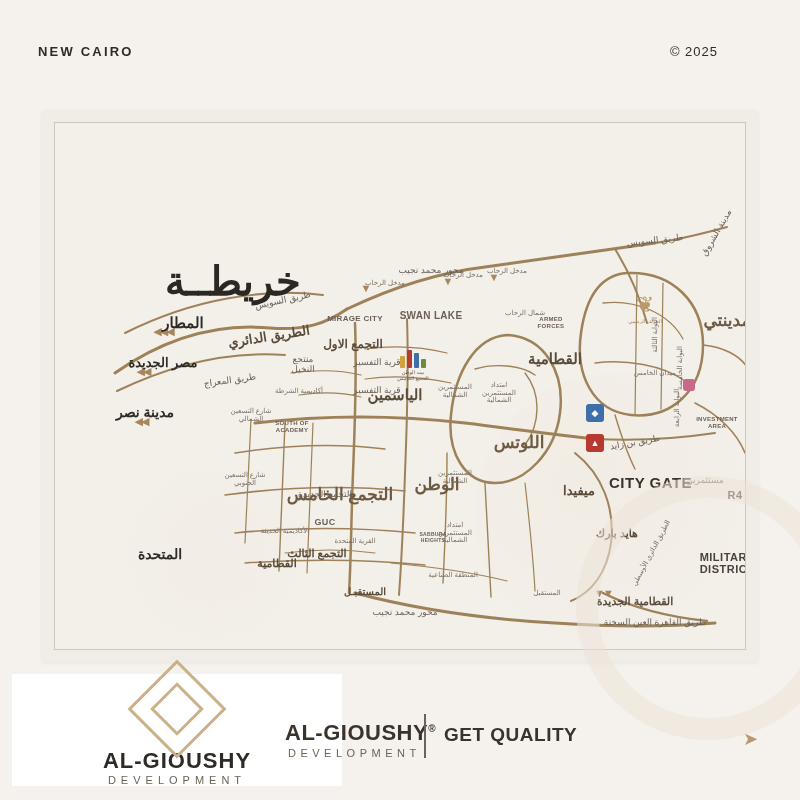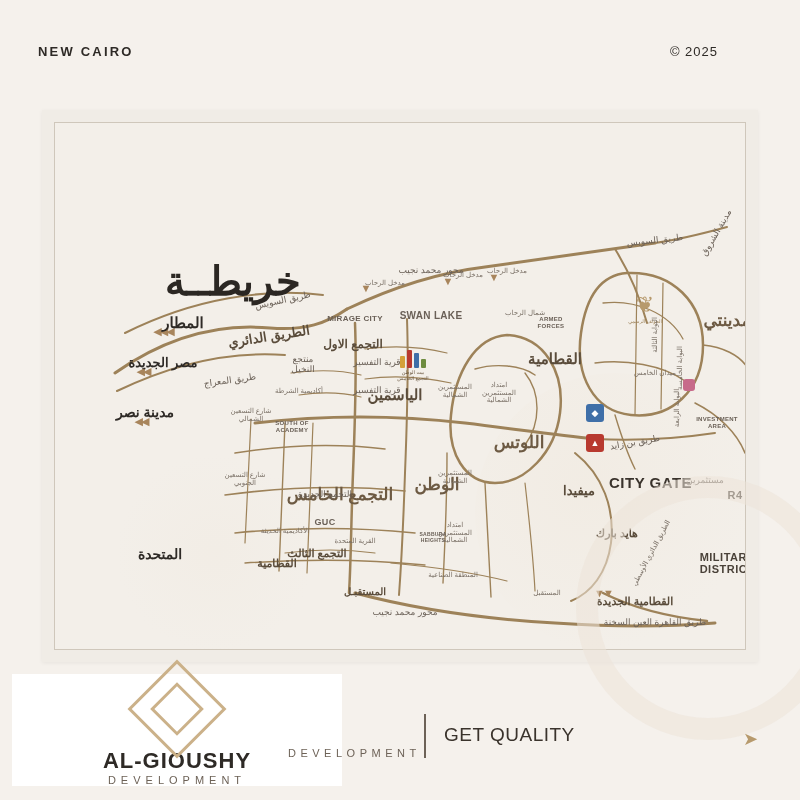--- a/index.html
+++ b/index.html
@@ -126,21 +126,21 @@
   .footer-brand .reg{font-size:10px;vertical-align:super;}
   .footer-brand-sub{
     position:absolute;left:288px;top:85px;
     font-size:11px;color:#6d6257;letter-spacing:4.5px;
   }
   .divider{
     position:absolute;left:424px;top:52px;width:2px;height:44px;background:#6d6257;
   }
   .tagline{
     position:absolute;left:444px;top:62px;
-    font-size:19px;font-weight:normal;color:#3a332c;letter-spacing:.5px;
+    font-size:19px;font-weight:bold;color:#3a332c;letter-spacing:.5px;
   }
   .chev{
     position:absolute;right:42px;top:66px;color:#b79a6d;font-size:18px;
   }
   .corner-swoosh{
     position:absolute;right:-40px;bottom:60px;width:220px;height:220px;
     border:22px solid #ece4d8;border-radius:50%;opacity:.55;
   }
 </style>
 </head>
@@ -314,19 +314,22 @@
     <div class="corner-swoosh"></div>
 
     <div class="logo-card">
       <div class="wrap">
         <div class="diamond"></div>
         <div class="logo-name">AL-GIOUSHY</div>
         <div class="logo-sub">DEVELOPMENT</div>
       </div>
     </div>
 
+    <div class="footer-brand">
+      <span>AL-GIOUSHY</span><span class="reg">®</span>
+    </div>
     <div class="footer-brand-sub">DEVELOPMENT</div>
     <div class="divider"></div>
     <div class="tagline">GET QUALITY</div>
     <div class="chev">➤</div>
   </div>
 
 </div>
 
 </body></html>

